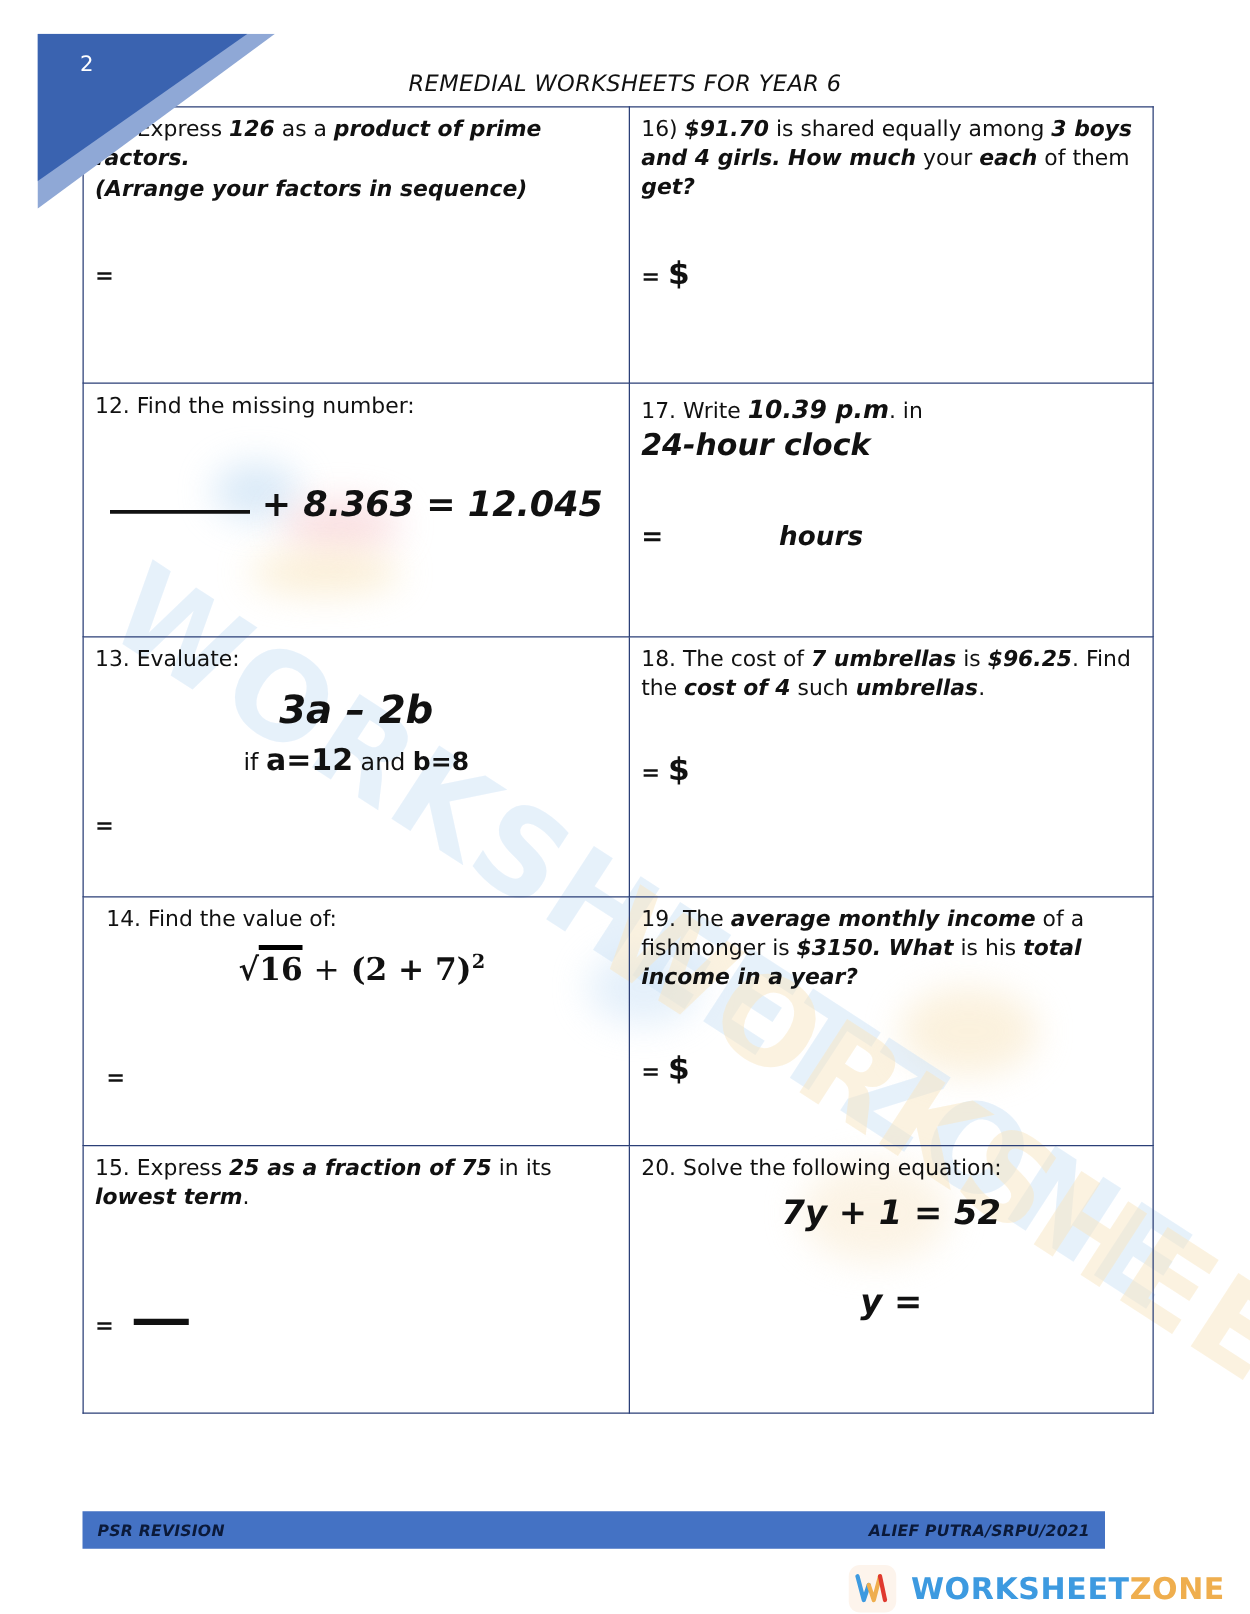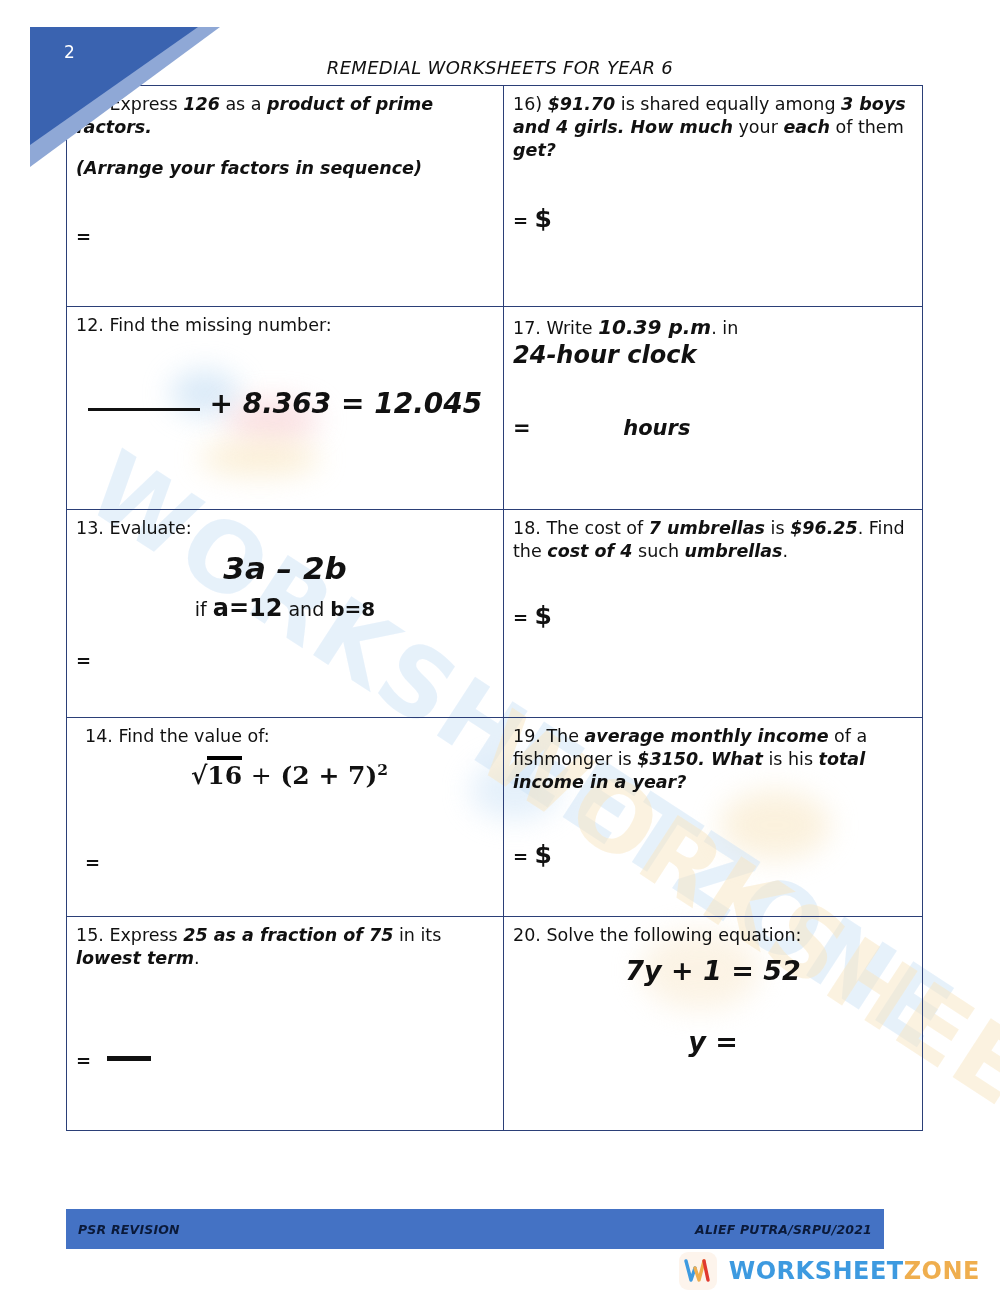--- a/index.html
+++ b/index.html
@@ -176,21 +176,21 @@
     font-size: 0.62em;
     vertical-align: super;
   }
 
   
   #footer-bar {
     position: absolute;
     left: 66px;
     top: 1209px;
     width: 818px;
-    height: 40px;
+    height: 30px;
     background: #4472c4;
     z-index: 3;
     display: flex;
     align-items: center;
     justify-content: space-between;
     padding: 0 12px;
     box-sizing: border-box;
   }
   .footer-text {
     font-family: "DejaVu Sans", sans-serif;
@@ -252,21 +252,21 @@
 <div id="sheet-title">REMEDIAL WORKSHEETS FOR YEAR 6</div>
 
 <table id="question-table">
   <tbody>
       <tr>
 
     <td class="col-left" style="height:205px;">
       <div class="qtext">
         <span>11. Express </span><b>126</b><span> as a </span><b>product of prime factors.</b>
       </div>
-      <div class="qtext" style="margin-top:18px;">
+      <div class="qtext" style="margin-top:2px;">
         <b>(Arrange your factors in sequence)</b>
       </div>
       <div class="answer-line" style="margin-top:46px;">
         <span>=</span>
       </div>
     </td>
 
     <td class="col-right">
       <div class="qtext">
         <span>16) </span><b>$91.70</b><span> is shared equally among </span><b>3 boys and 4 girls. How much</b><span> your </span><b>each</b><span> of them </span><b>get?</b>

